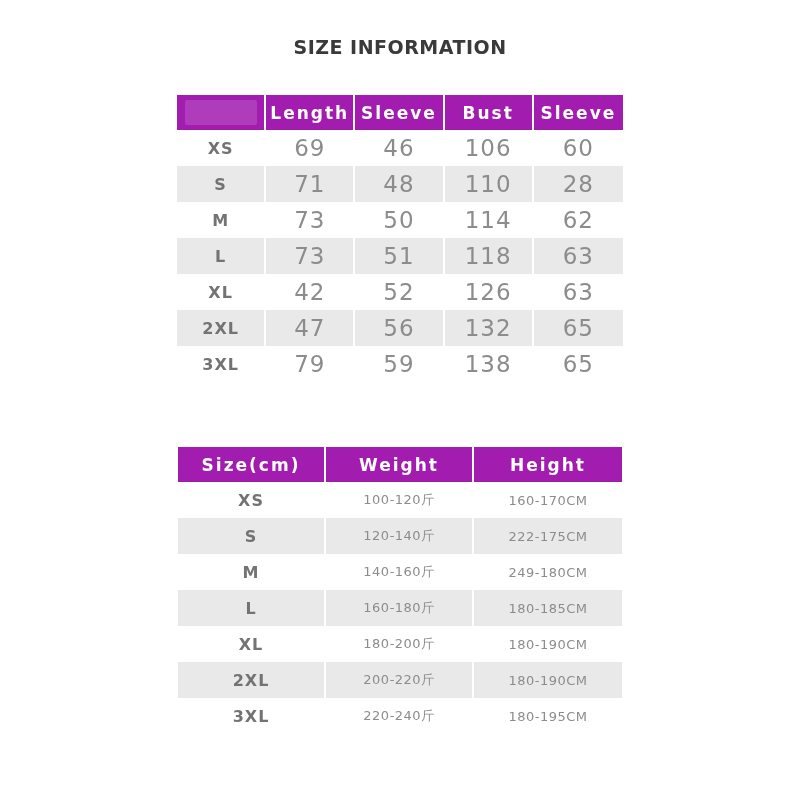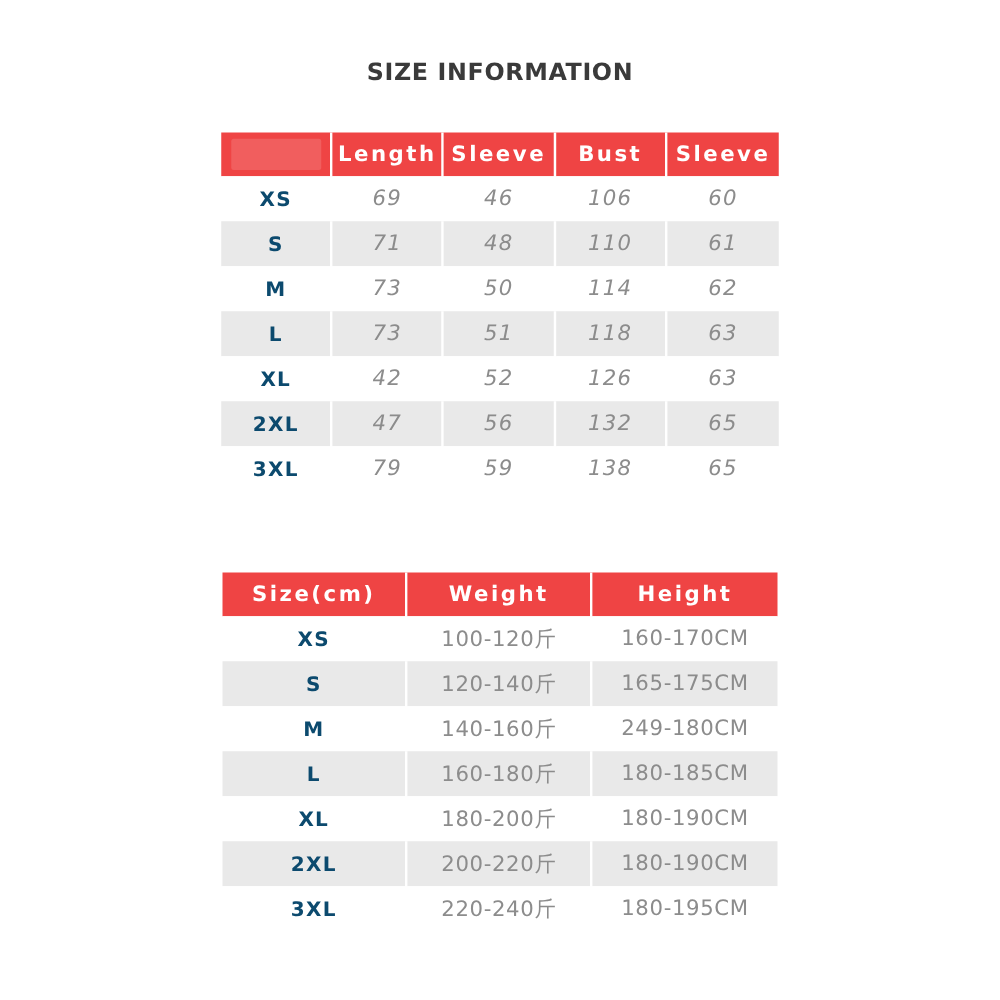--- a/index.html
+++ b/index.html
@@ -6,21 +6,21 @@
     margin: 0;
     padding: 0;
     background: #ffffff;
     width: 800px;
     height: 800px;
     font-family: "DejaVu Sans", "Liberation Sans", sans-serif;
     overflow: hidden;
   }
   .page-title {
     text-align: center;
-    padding-top: 47px;
+    padding-top: 36px;
     font-size: 19px;
     font-weight: 600;
     letter-spacing: 0.5px;
     color: #3a3a3a;
   }
   table {
     border-collapse: separate;
     border-spacing: 0;
     table-layout: fixed;
   }
@@ -31,47 +31,46 @@
   .fit-table {
     width: 444px;
     margin: 65px auto 18px auto;
   }
   th, td {
     padding: 0;
     text-align: center;
     vertical-align: middle;
   }
   th {
-    background: #ef4444;
+    background: #a21caf;
     color: #ffffff;
     font-weight: 700;
     font-size: 17px;
     letter-spacing: 2px;
     height: 35px;
   }
   td { height: 36px; }
   th:not(:last-child), td:not(:last-child) {
     border-right: 2px solid #ffffff;
   }
   tbody tr:nth-child(even) td { background: #e9e9e9; }
   tbody tr:nth-child(odd) td { background: #ffffff; }
   .size-cell {
     font-weight: 700;
     font-size: 16px;
-    color: #0c4a6e;
+    color: #737373;
     letter-spacing: 1px;
   }
   .num-cell {
-    font-size: 17px;
+    font-size: 23px;
     color: #8c8c8c;
     letter-spacing: 1px;
-    font-style: italic;
   }
   .range-cell {
-    font-size: 17px;
+    font-size: 13px;
     color: #8c8c8c;
     letter-spacing: 0.5px;
   }
   .ghost-box {
     display: inline-block;
     width: 72px;
     height: 25px;
     background: rgba(255, 255, 255, 0.14);
     border-radius: 2px;
     vertical-align: middle;
@@ -98,21 +97,21 @@
       <td class="num-cell">69</td>
       <td class="num-cell">46</td>
       <td class="num-cell">106</td>
       <td class="num-cell">60</td>
     </tr>
     <tr>
       <td class="size-cell">S</td>
       <td class="num-cell">71</td>
       <td class="num-cell">48</td>
       <td class="num-cell">110</td>
-      <td class="num-cell">61</td>
+      <td class="num-cell">28</td>
     </tr>
     <tr>
       <td class="size-cell">M</td>
       <td class="num-cell">73</td>
       <td class="num-cell">50</td>
       <td class="num-cell">114</td>
       <td class="num-cell">62</td>
     </tr>
     <tr>
       <td class="size-cell">L</td>
@@ -155,21 +154,21 @@
   </thead>
   <tbody>
     <tr>
       <td class="size-cell">XS</td>
       <td class="range-cell">100-120斤</td>
       <td class="range-cell">160-170CM</td>
     </tr>
     <tr>
       <td class="size-cell">S</td>
       <td class="range-cell">120-140斤</td>
-      <td class="range-cell">165-175CM</td>
+      <td class="range-cell">222-175CM</td>
     </tr>
     <tr>
       <td class="size-cell">M</td>
       <td class="range-cell">140-160斤</td>
       <td class="range-cell">249-180CM</td>
     </tr>
     <tr>
       <td class="size-cell">L</td>
       <td class="range-cell">160-180斤</td>
       <td class="range-cell">180-185CM</td>

